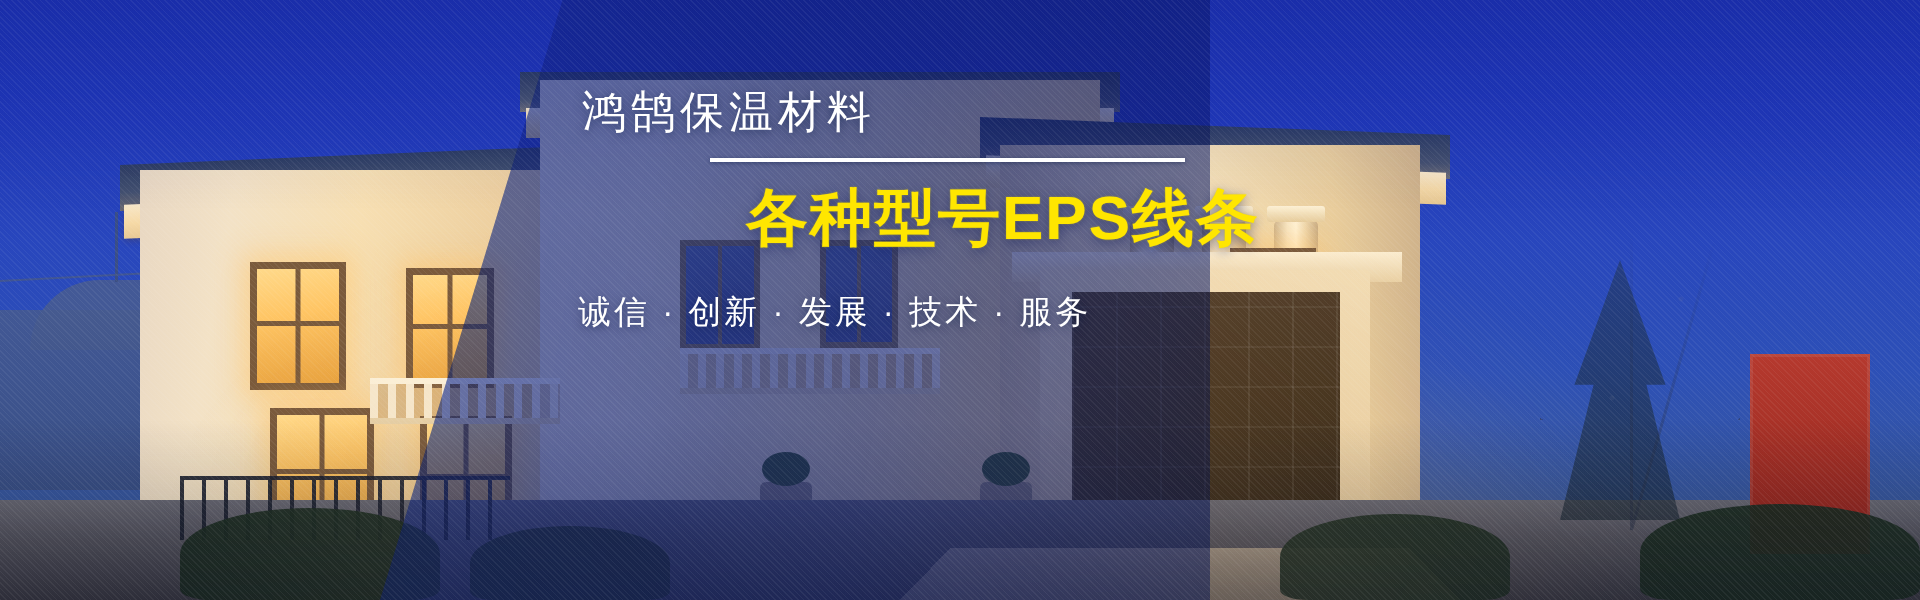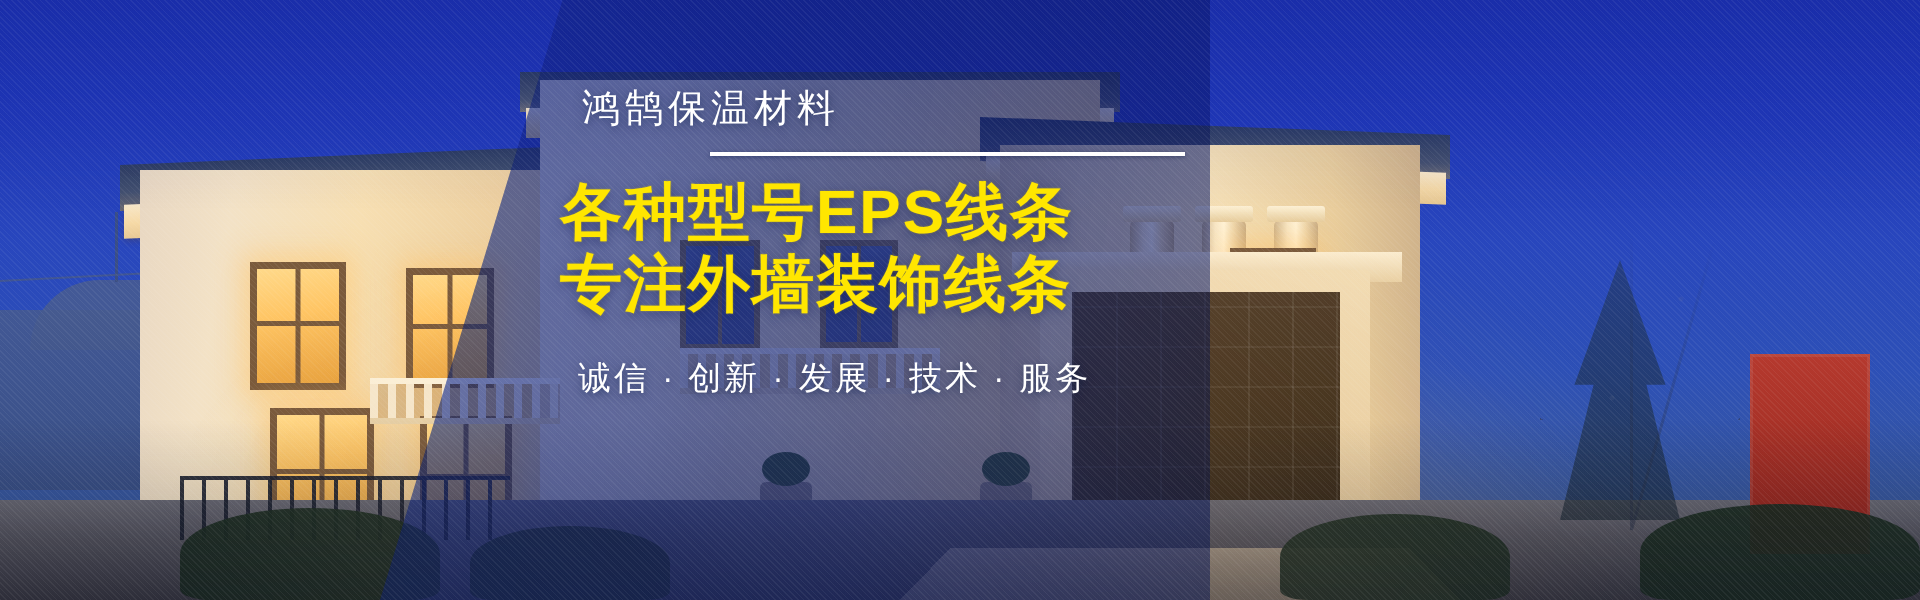--- a/index.html
+++ b/index.html
@@ -254,37 +254,38 @@
     clip-path:polygon(22% 0%, 100% 0%, 100% 100%, 0% 100%);
     pointer-events:none;
   }
 
   
   .copy{
     position:absolute;left:560px;top:88px;width:700px;
     z-index:5;
   }
   .subtitle{
-    font-size:38px;font-weight:400;color:#ffffff;
+    font-size:44px;font-weight:400;color:#ffffff;
     letter-spacing:5px;line-height:1.1;
     padding-left:22px;
     text-shadow:0 2px 10px rgba(0,20,60,.55);
     white-space:nowrap;
   }
   .rule{
     margin-top:22px;margin-left:150px;
     width:475px;height:4px;background:#ffffff;
     box-shadow:0 1px 4px rgba(0,20,60,.45);
   }
   .headline{
     margin-top:20px;
     font-size:62px;font-weight:bold;color:#ffe600;
     letter-spacing:2px;line-height:1.16;
     text-shadow:0 3px 12px rgba(20,30,90,.55), 0 0 2px rgba(255,230,0,.6);
     white-space:nowrap;
+    text-align:right;
   }
   .headline .line2{display:block;}
   .tagline{
     margin-top:36px;margin-left:18px;
     font-size:33px;font-weight:400;color:#ffffff;
     letter-spacing:3px;
     text-shadow:0 2px 9px rgba(0,20,60,.55);
     white-space:nowrap;
   }
 </style>
@@ -360,18 +361,17 @@
   <div class="tint"></div>
   <div class="tint2"></div>
 
   <div class="hatch"></div>
 
   <div class="copy">
     <div class="subtitle">鸿鹄保温材料</div>
     <div class="rule"></div>
     <div class="headline">
       <span class="line1">各种型号EPS线条</span>
-      <span class="line2">专注外墙装饰线条</span>
     </div>
     <div class="tagline">诚信 · 创新 · 发展 · 技术 · 服务</div>
   </div>
 
 </div>
 
 </body></html>

